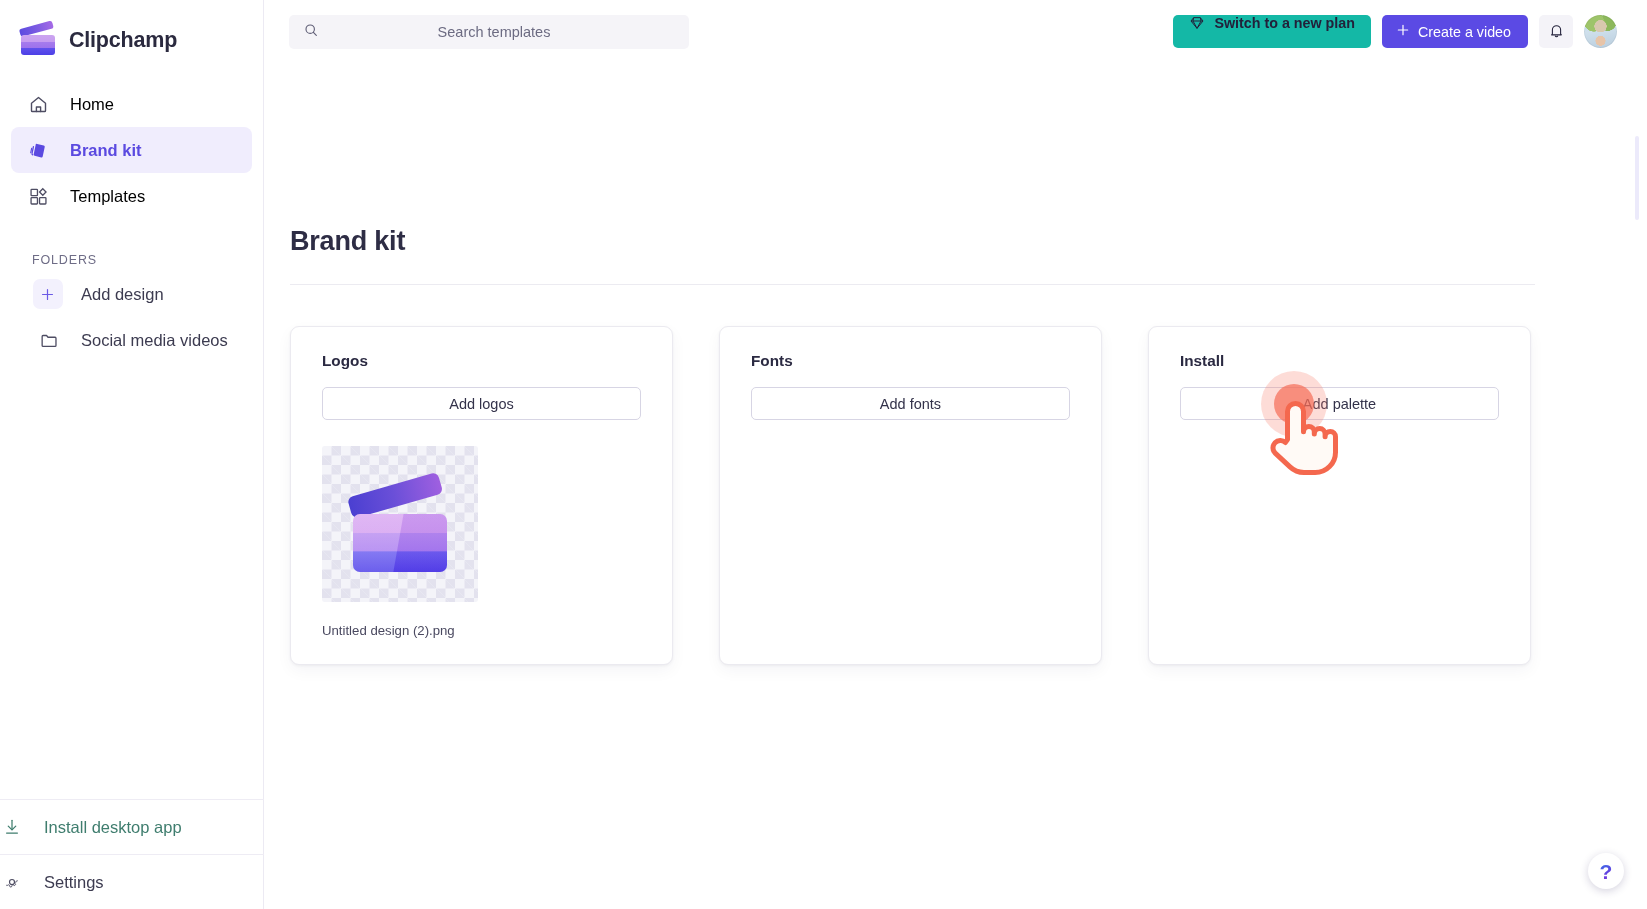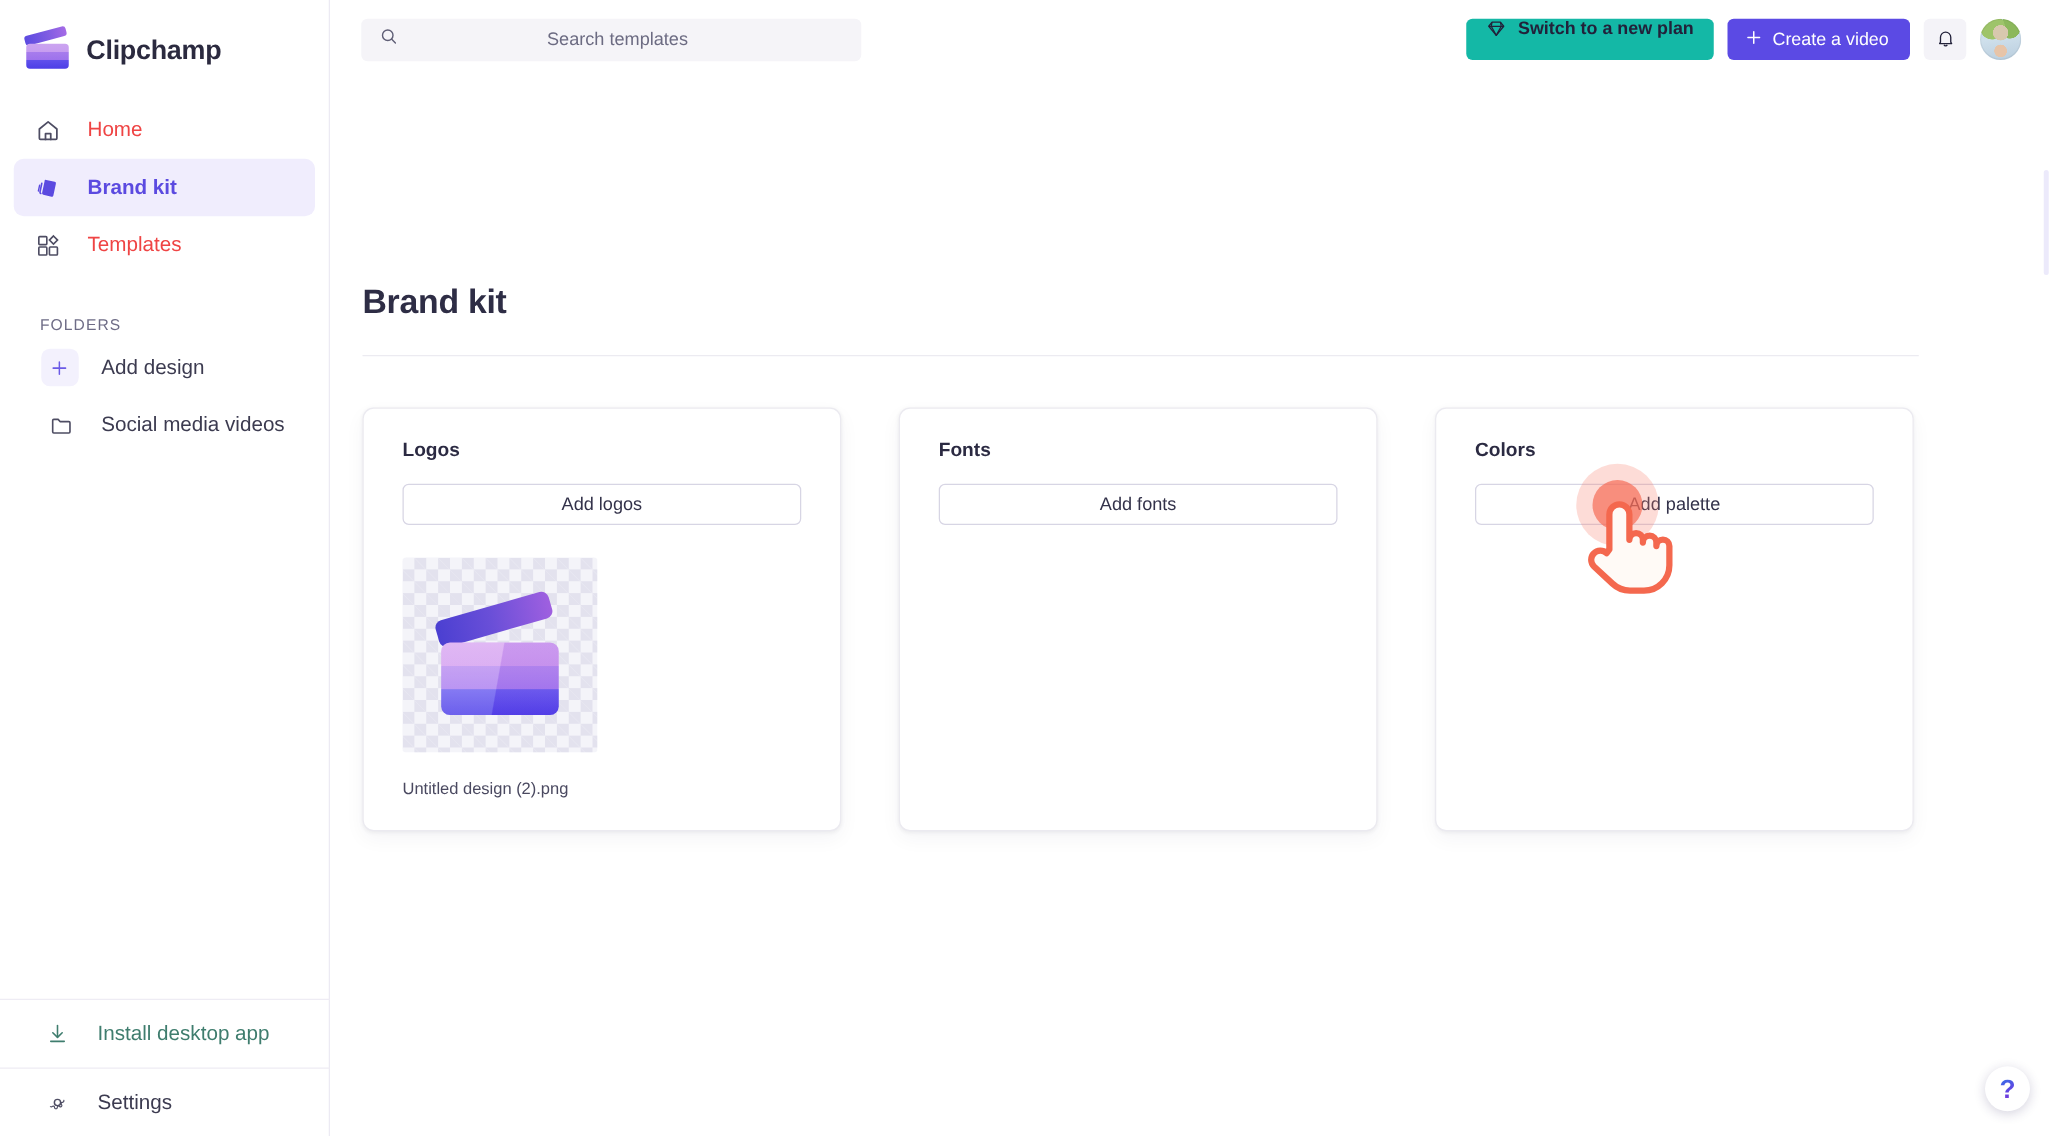--- a/index.html
+++ b/index.html
@@ -27,21 +27,21 @@
   .brand-mark { width: 36px; height: 30px; position: relative; flex: 0 0 36px; }
   .brand-name {
     font-size: 21.5px; font-weight: bold; color: #2b2a3f; letter-spacing: -0.2px;
   }
 
   .nav { margin-top: 21px; padding: 0 11px; }
   .nav-item {
     display: flex; align-items: center; gap: 20px;
     height: 46px; padding-left: 15px;
     border-radius: 8px; cursor: pointer;
-    color: #ef4444; font-size: 16.5px;
+    color: #000000; font-size: 16.5px;
   }
   .nav-item .ico { width: 24px; height: 24px; display: flex; align-items: center; justify-content: center; flex: 0 0 24px;}
   .nav-item.active { background: #f0edfd; color: #5b4ae0; font-weight: bold; }
 
   .folders-label {
     margin: 34px 0 4px 21px;
     font-size: 12.5px; letter-spacing: 0.85px;
     color: #6e6c86; font-weight: normal;
   }
   .folder-item {
@@ -53,21 +53,21 @@
   .folder-item .ico { width: 24px; height: 24px; display:flex; align-items:center; justify-content:center; flex: 0 0 24px; }
   .plus-chip {
     width: 30px; height: 30px; border-radius: 7px; background: #f3f1fd;
     display: flex; align-items: center; justify-content: center;
     margin-left: -3px; flex: 0 0 30px;
   }
 
   .sb-bottom { position: absolute; left: 0; bottom: 0; width: 264px; }
   .sb-row {
     display: flex; align-items: center; gap: 20px;
-    height: 55px; padding-left: 34px;
+    height: 55px; padding-left: 0;
     border-top: 1px solid #eeecf4;
     font-size: 16.5px; cursor: pointer;
   }
   .sb-row .ico { width: 24px; height: 24px; display:flex;align-items:center;justify-content:center;flex:0 0 24px;}
   .sb-install { color: #3f7d6e; }
   .sb-settings { color: #3c3b50; }
 
   
   #main { flex: 1; position: relative; height: 909px; background: #fff; overflow: hidden; }
 
@@ -391,21 +391,21 @@
             <div class="asset-name">Untitled design (2).png</div>
           </div>
         </div>
 
         <div class="card card-fonts">
           <div class="card-title">Fonts</div>
           <button class="card-btn">Add fonts</button>
         </div>
 
         <div class="card card-colors">
-          <div class="card-title">Colors</div>
+          <div class="card-title">Install</div>
           <button class="card-btn">Add palette</button>
         </div>
       </div>
     </div>
 
     <div class="scroll-track">
       <div class="scroll-thumb"></div>
     </div>
 
     <div class="cursor-wrap">

